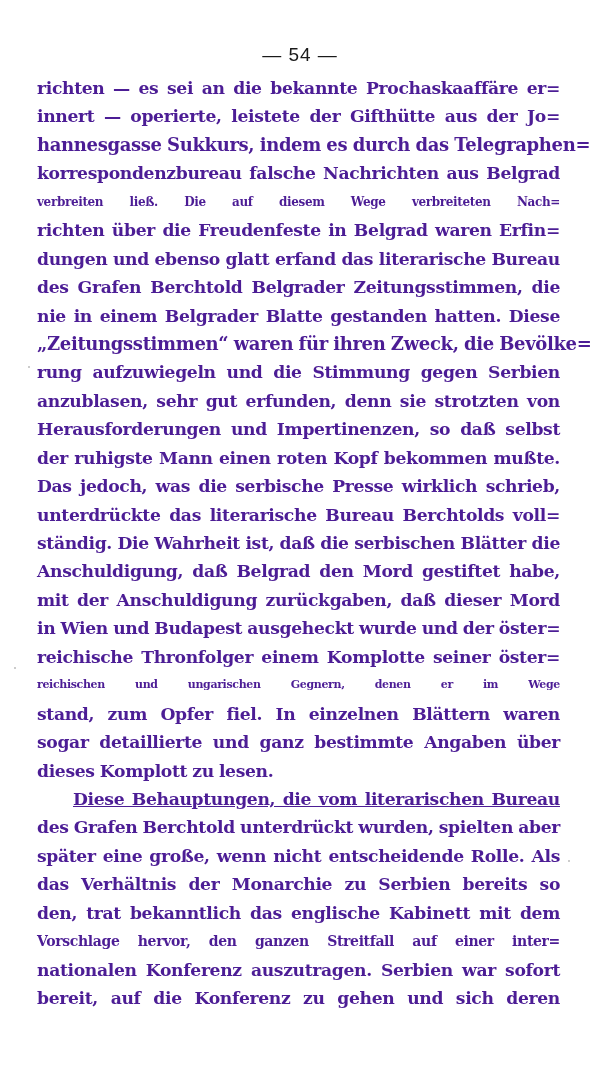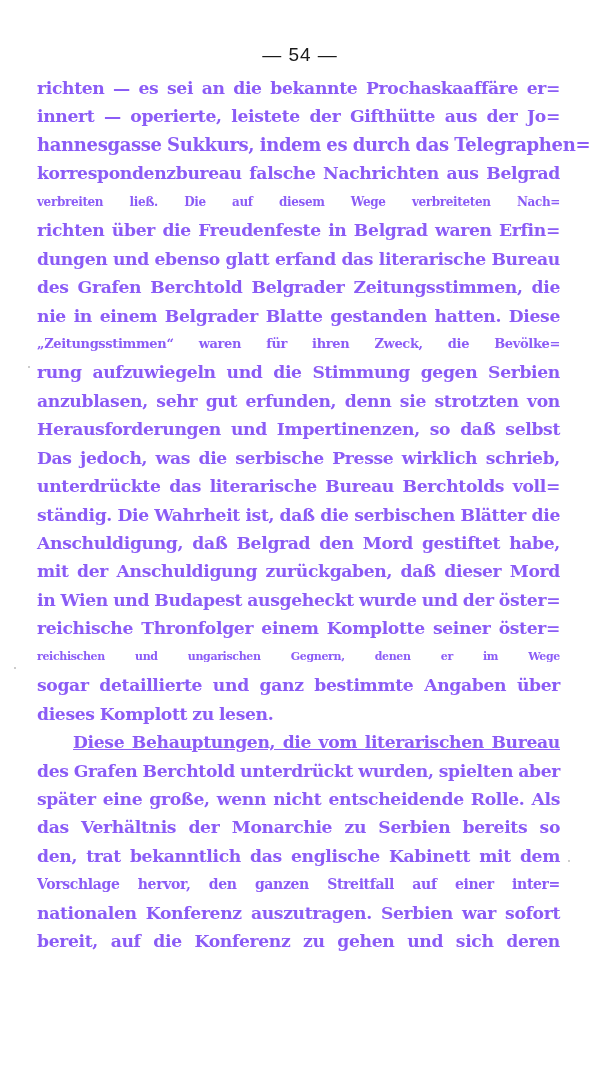--- a/index.html
+++ b/index.html
@@ -16,21 +16,21 @@
     position: absolute; top: 44px; left: 0; width: 600px;
     text-align: center;
     font-family: Liberation Sans, sans-serif;
     font-size: 19px; color: #1a1a1a;
     letter-spacing: 1px;
   }
   .text-block {
     position: absolute; left: 37px; top: 74px; width: 523px;
     font-family: "DejaVu Serif", serif;
     font-size: 17.2px;
-    color: #8b5cf6;
+    color: #4c1d95;
     font-weight: bold;
   }
   .line {
     height: 28.45px; line-height: 28.45px;
     white-space: nowrap;
     text-align: justify;
     text-align-last: justify;
     letter-spacing: -0.35px;
     word-spacing: -0.5px;
   }
@@ -50,32 +50,34 @@
   <div class="text-block" id="text-block">
       <div class="line">richten — es sei an die bekannte Prochaskaaffäre er=</div>
       <div class="line">innert — operierte, leistete der Gifthütte aus der Jo=</div>
       <div class="line" style="font-size: 18px;">hannesgasse Sukkurs, indem es durch das Telegraphen=</div>
       <div class="line">korrespondenzbureau falsche Nachrichten aus Belgrad</div>
       <div class="line" style="font-size: 12px;">verbreiten ließ. Die auf diesem Wege verbreiteten Nach=</div>
       <div class="line">richten über die Freudenfeste in Belgrad waren Erfin=</div>
       <div class="line">dungen und ebenso glatt erfand das literarische Bureau</div>
       <div class="line">des Grafen Berchtold Belgrader Zeitungsstimmen, die</div>
       <div class="line">nie in einem Belgrader Blatte gestanden hatten. Diese</div>
-      <div class="line" style="font-size: 13px;">„Zeitungsstimmen“ waren für ihren Zweck, die Bevölke=</div>
+      <div class="line" style="font-size: 18px;">„Zeitungsstimmen“ waren für ihren Zweck, die Bevölke=</div>
       <div class="line">rung aufzuwiegeln und die Stimmung gegen Serbien</div>
       <div class="line">anzublasen, sehr gut erfunden, denn sie strotzten von</div>
       <div class="line">Herausforderungen und Impertinenzen, so daß selbst</div>
+      <div class="line">der ruhigste Mann einen roten Kopf bekommen mußte.</div>
       <div class="line">Das jedoch, was die serbische Presse wirklich schrieb,</div>
       <div class="line">unterdrückte das literarische Bureau Berchtolds voll=</div>
       <div class="line">ständig. Die Wahrheit ist, daß die serbischen Blätter die</div>
       <div class="line">Anschuldigung, daß Belgrad den Mord gestiftet habe,</div>
       <div class="line">mit der Anschuldigung zurückgaben, daß dieser Mord</div>
       <div class="line">in Wien und Budapest ausgeheckt wurde und der öster=</div>
       <div class="line">reichische Thronfolger einem Komplotte seiner öster=</div>
       <div class="line" style="font-size: 11px;">reichischen und ungarischen Gegnern, denen er im Wege</div>
+      <div class="line">stand, zum Opfer fiel. In einzelnen Blättern waren</div>
       <div class="line">sogar detaillierte und ganz bestimmte Angaben über</div>
       <div class="line last">dieses Komplott zu lesen.</div>
       <div class="line indent">Diese Behauptungen, die vom literarischen Bureau</div>
       <div class="line">des Grafen Berchtold unterdrückt wurden, spielten aber</div>
       <div class="line">später eine große, wenn nicht entscheidende Rolle. Als</div>
       <div class="line">das Verhältnis der Monarchie zu Serbien bereits so</div>
       <div class="line">den, trat bekanntlich das englische Kabinett mit dem</div>
       <div class="line" style="font-size: 14px;">Vorschlage hervor, den ganzen Streitfall auf einer inter=</div>
       <div class="line">nationalen Konferenz auszutragen. Serbien war sofort</div>
       <div class="line">bereit, auf die Konferenz zu gehen und sich deren</div>

